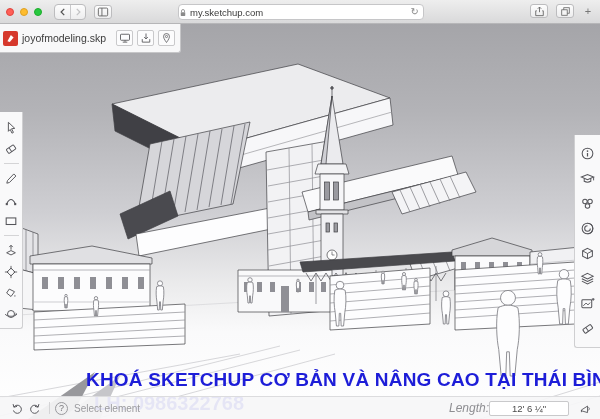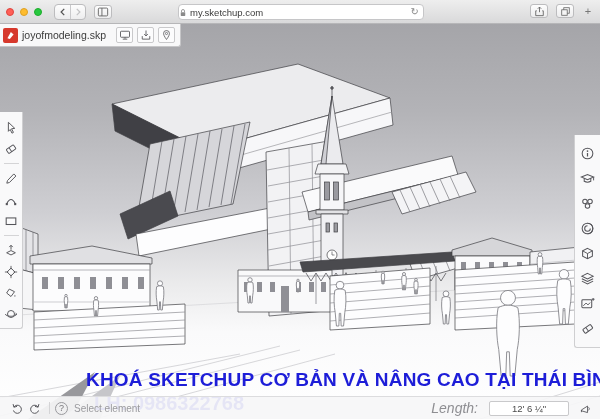--- a/index.html
+++ b/index.html
@@ -27,21 +27,21 @@
   .urlbar .reload{position:absolute;right:4px;top:1px;color:#8a8a8a;font-size:10px;}
   .rightbtns{position:absolute;right:6px;top:4px;display:flex;align-items:center;}
   .plusbtn{font-size:11px;color:#777;margin-left:8px;width:12px;text-align:center;}
 
   
   .canvas{position:absolute;top:24px;left:0;width:600px;height:395px;
           background:linear-gradient(180deg,#a5a5a9 0%,#b3b3b7 22%,#cfcfd3 48%,#ebebec 66%,#fafafb 78%,#ffffff 100%);}
   .model{position:absolute;top:0;left:0;}
 
   
-  .apptb{position:absolute;top:0;left:0;height:23px;background:#f8f8f9;
+  .apptb{position:absolute;top:0;left:0;height:29px;background:#f8f8f9;
          border-right:1px solid #c6c6c8;border-bottom:1px solid #c6c6c8;border-radius:0 0 3px 0;
          display:flex;align-items:center;padding:0 5px 0 3px;}
   .logo{width:15px;height:15px;background:#d6382c;border-radius:2px;display:flex;align-items:center;justify-content:center;margin-right:4px;}
   .fname{font-size:10.5px;color:#3c3c3c;margin-right:6px;white-space:nowrap;}
   .tbbtn{width:17px;height:16px;border:1px solid #c9c9cb;border-radius:2px;background:#fcfcfd;
          display:flex;align-items:center;justify-content:center;margin-left:4px;}
 
   
   .ltools{position:absolute;top:88px;left:0;width:23px;background:#f9f9fa;
           border-right:1px solid #cfcfd1;border-bottom:1px solid #cfcfd1;border-radius:0 0 3px 0;
@@ -58,21 +58,21 @@
   
   .status{position:absolute;bottom:0;left:0;width:600px;height:23px;
           background:rgba(246,246,247,0.92);border-top:1px solid #dcdcde;
           display:flex;align-items:center;padding:0 8px;}
   .sbtn{width:18px;height:16px;display:flex;align-items:center;justify-content:center;}
   .sdiv{width:1px;height:12px;background:#d4d4d6;margin:0 5px;}
   .help{width:13px;height:13px;border:1px solid #9a9a9e;border-radius:50%;color:#77777b;
         font-size:9px;display:flex;align-items:center;justify-content:center;margin-right:6px;}
   .hint{font-size:10px;color:#9a9a9e;}
   .mright{margin-left:auto;display:flex;align-items:center;}
-  .lenlab{font-size:14px;color:#8e8e92;font-style:italic;margin-right:11px;text-align:center;}
+  .lenlab{font-size:12px;color:#8e8e92;font-style:italic;margin-right:0;text-align:center;}
   .leninput{width:80px;height:15px;border:1px solid #c9c9cb;background:#fff;border-radius:2px;
             font-size:9.5px;color:#4a4a4a;text-align:center;font-family:"Liberation Sans",sans-serif;}
   .mega{margin-left:10px;display:flex;}
 
   
   .ovl1{position:absolute;left:86px;bottom:28px;font-size:19px;font-weight:bold;
         letter-spacing:0.2px;white-space:nowrap;}
   .ovl2{position:absolute;left:94px;bottom:4px;font-size:20px;font-weight:bold;white-space:nowrap;}
 
   svg.icon{display:block;}

